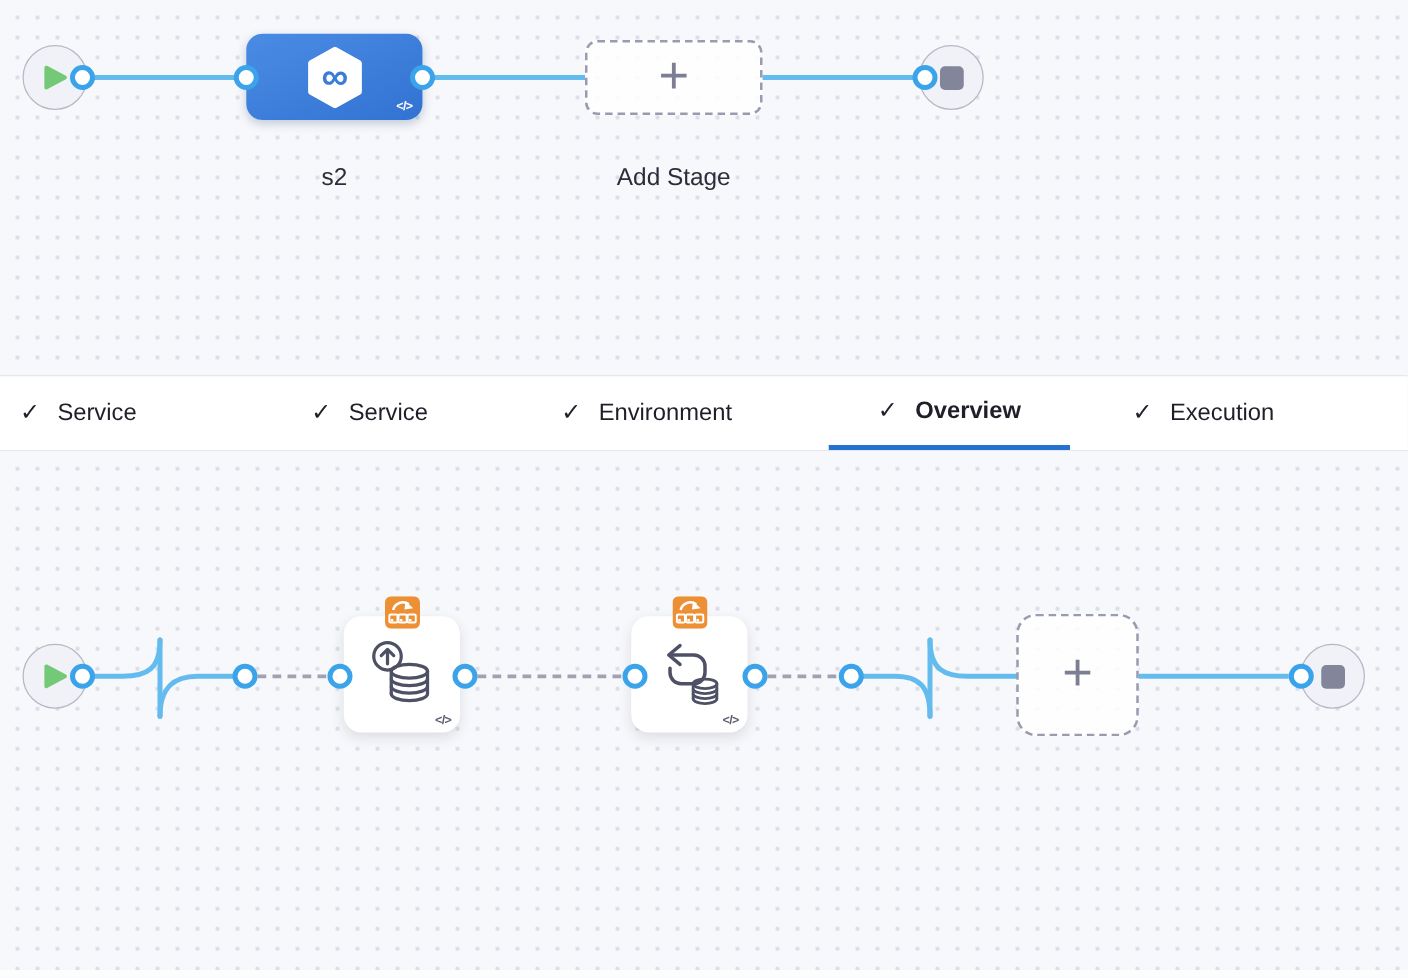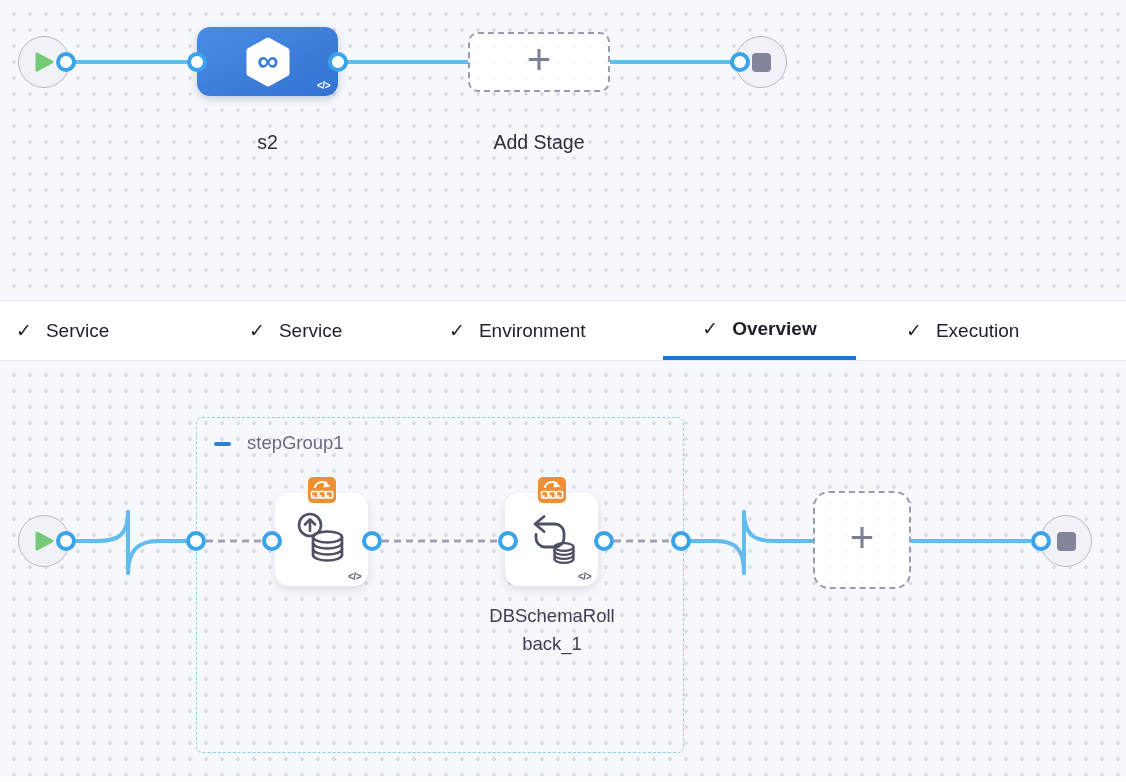--- a/index.html
+++ b/index.html
@@ -148,24 +148,20 @@
 
     <path d="M911,180 H1031" stroke="#63bced" stroke-width="4" fill="none"></path>
   </svg>
 
   <div class="terminal" style="left:18px; top:154px;">
     <svg width="22" height="24">
       <polygon points="4,4 19,12 4,20" fill="#74c977" stroke="#74c977" stroke-width="3" stroke-linejoin="round"></polygon>
     </svg>
   </div>
 
-  <div class="step-group">
-    <div class="group-minus"></div>
-    <div class="group-name">stepGroup1</div>
-  </div>
 
   <div id="step-card-1" class="step-card">
     <svg class="badge" width="28" height="26" viewBox="0 0 28 26">
       <rect x="0" y="0" width="28" height="26" rx="5" fill="#ed9035"></rect>
       <path d="M6.5,11 A8,8 0 0 1 19,6.5" stroke="#ffffff" stroke-width="2" fill="none"></path>
       <polygon points="16.5,4 22.5,9.5 15.5,10.5" fill="#ffffff"></polygon>
       <g stroke="#ffffff" stroke-width="1.6" fill="none">
         <rect x="3.5" y="14.5" width="6.5" height="6.5" rx="1"></rect>
         <rect x="10.8" y="14.5" width="6.5" height="6.5" rx="1"></rect>
         <rect x="18.1" y="14.5" width="6.5" height="6.5" rx="1"></rect>
@@ -235,16 +231,15 @@
 
   <div class="port" style="left:56px;  top:170px;"></div>
   <div class="port" style="left:186px; top:170px;"></div>
   <div class="port" style="left:262px; top:170px;"></div>
   <div class="port" style="left:362px; top:170px;"></div>
   <div class="port" style="left:498px; top:170px;"></div>
   <div class="port" style="left:594px; top:170px;"></div>
   <div class="port" style="left:671px; top:170px;"></div>
   <div class="port" style="left:1031px; top:170px;"></div>
 
-  <div class="step-label" style="left:486px; top:241px; width:132px;">DBSchemaRollback_1</div>
 </div>
 
 <div style="position:absolute; left:0; top:776px; width:1126px; height:6px; background:#fdfdfe;"></div>
 
 </body></html>

